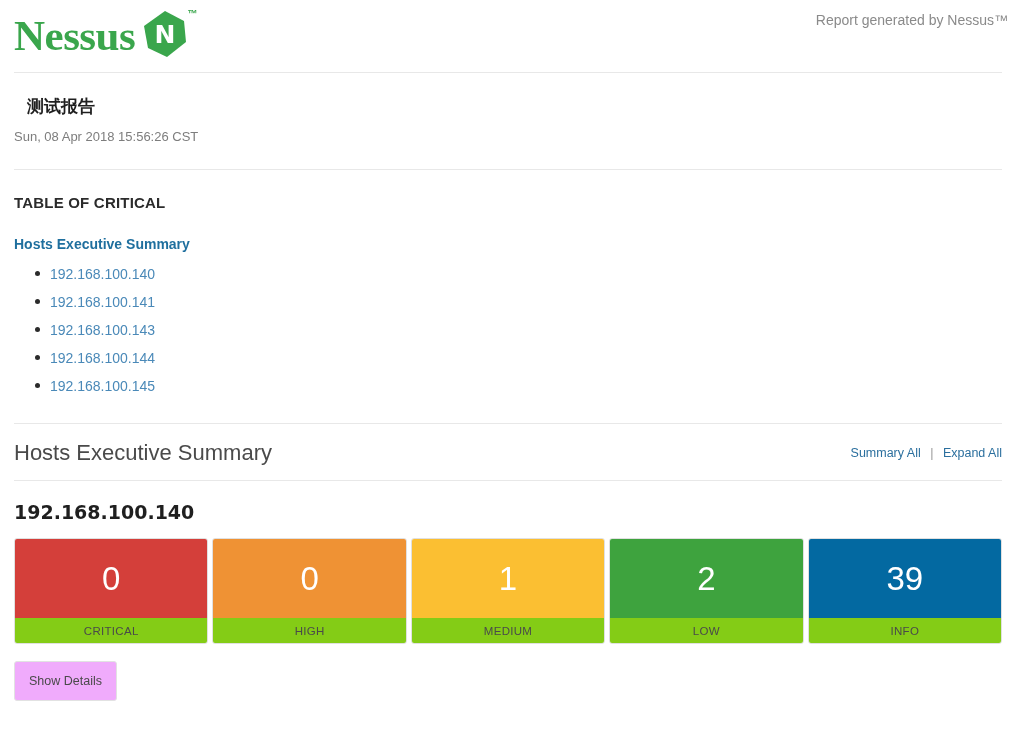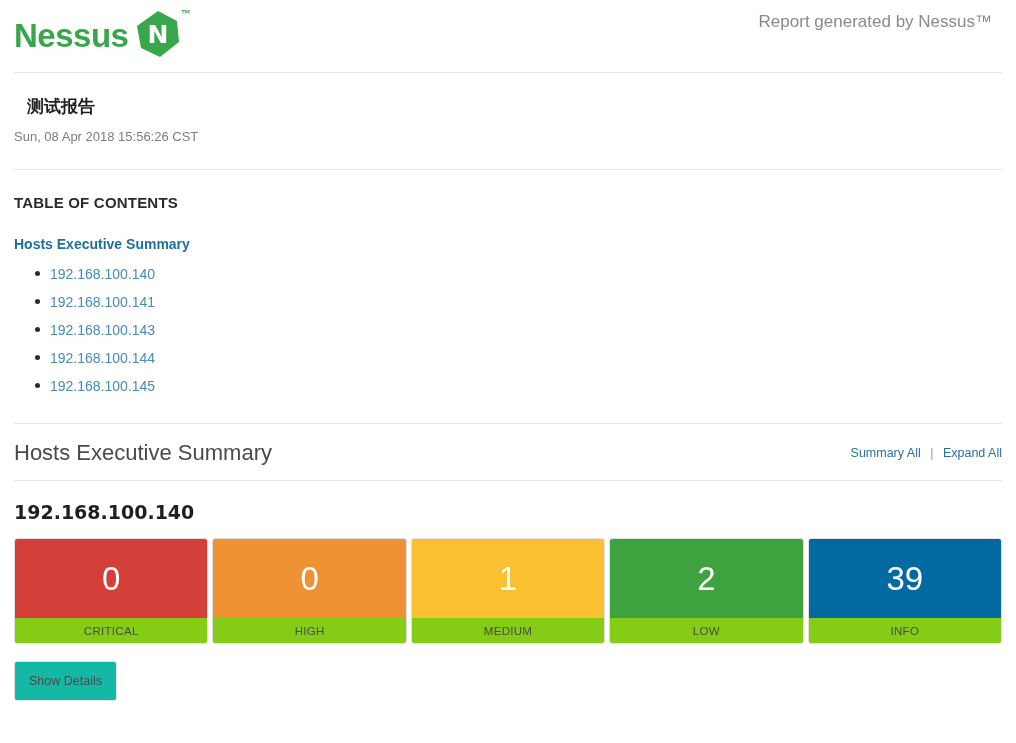--- a/index.html
+++ b/index.html
@@ -29,48 +29,48 @@
     box-sizing: border-box;
   }
   .logo-wrap {
     position: absolute;
     left: 14px;
     top: 10px;
     display: flex;
     align-items: center;
   }
   .logo-text {
-    font-size: 33px;
+    font-size: 43px;
     font-weight: bold;
     color: #3aa64c;
     letter-spacing: -0.5px;
     line-height: 1;
-    font-family: Liberation Sans, sans-serif;
+    font-family: Liberation Serif, serif;
   }
   .logo-mark {
     position: relative;
     width: 52px;
     height: 52px;
     margin-left: 4px;
     margin-top: -2px;
   }
   .logo-mark svg { display: block; }
   .logo-tm {
     position: absolute;
     right: -6px;
     top: 0px;
     font-size: 10px;
     color: #3aa64c;
     font-weight: bold;
   }
   .gen-by {
     position: absolute;
-    right: 24px;
+    right: 8px;
     top: 12px;
-    font-size: 17px;
+    font-size: 14px;
     color: #8a8a8a;
     text-align: center;
   }
 
   
   .rule {
     height: 1px;
     background: #e8e8e8;
     margin: 0 14px;
   }
@@ -206,21 +206,21 @@
     font-size: 11.5px;
     color: #4a4a4a;
     background: #84cc16;
     letter-spacing: 0.3px;
   }
 
   
   .btn-row { padding: 17px 14px 0 14px; }
   .btn {
     display: inline-block;
-    background: #14b8a6;
+    background: #f0abfc;
     border: 1px solid #e2e2e2;
     border-radius: 3px;
     padding: 12px 14px;
     font-size: 12.5px;
     color: #4a4a4a;
     cursor: pointer;
     font-family: "Liberation Sans", sans-serif;
   }
 </style>
 </head>
@@ -245,21 +245,21 @@
 
   <div class="rule"></div>
 
   
   <div class="report-title">测试报告</div>
   <div class="report-date">Sun, 08 Apr 2018 15:56:26 CST</div>
 
   <div class="rule" style="margin-top:25px;"></div>
 
   
-  <div class="toc-title">TABLE OF CONTENTS</div>
+  <div class="toc-title">TABLE OF CRITICAL</div>
 
   <a class="toc-link">Hosts Executive Summary</a>
 
   <ul class="toc-list">
     <li>
       <a>192.168.100.140</a>
     </li>
     <li>
       <a>192.168.100.141</a>
     </li>

